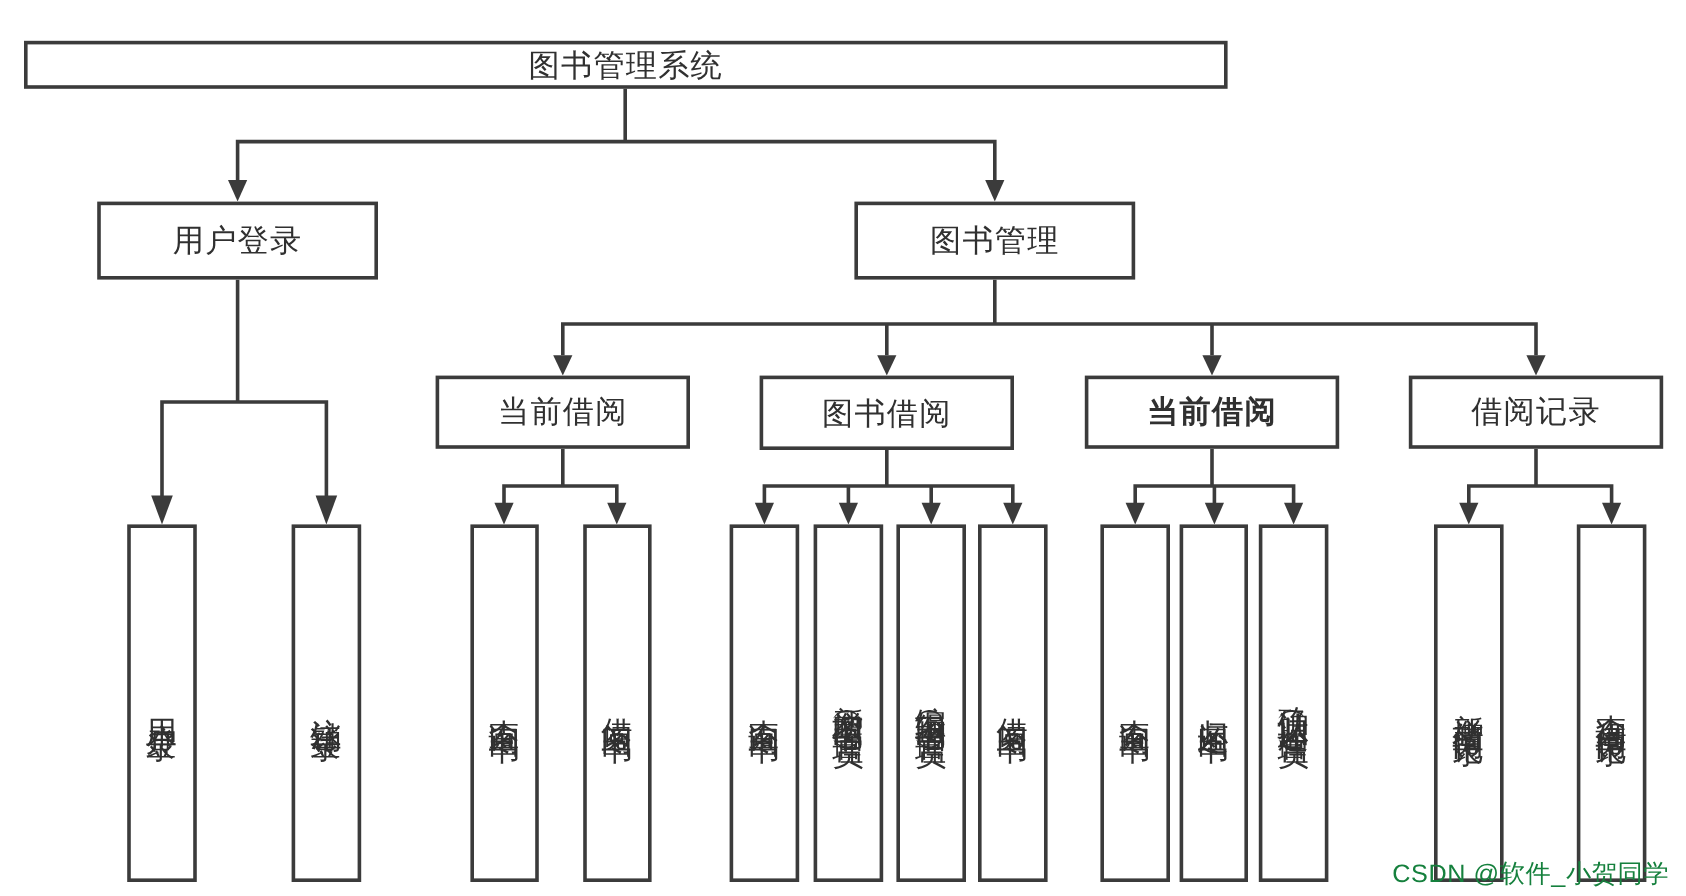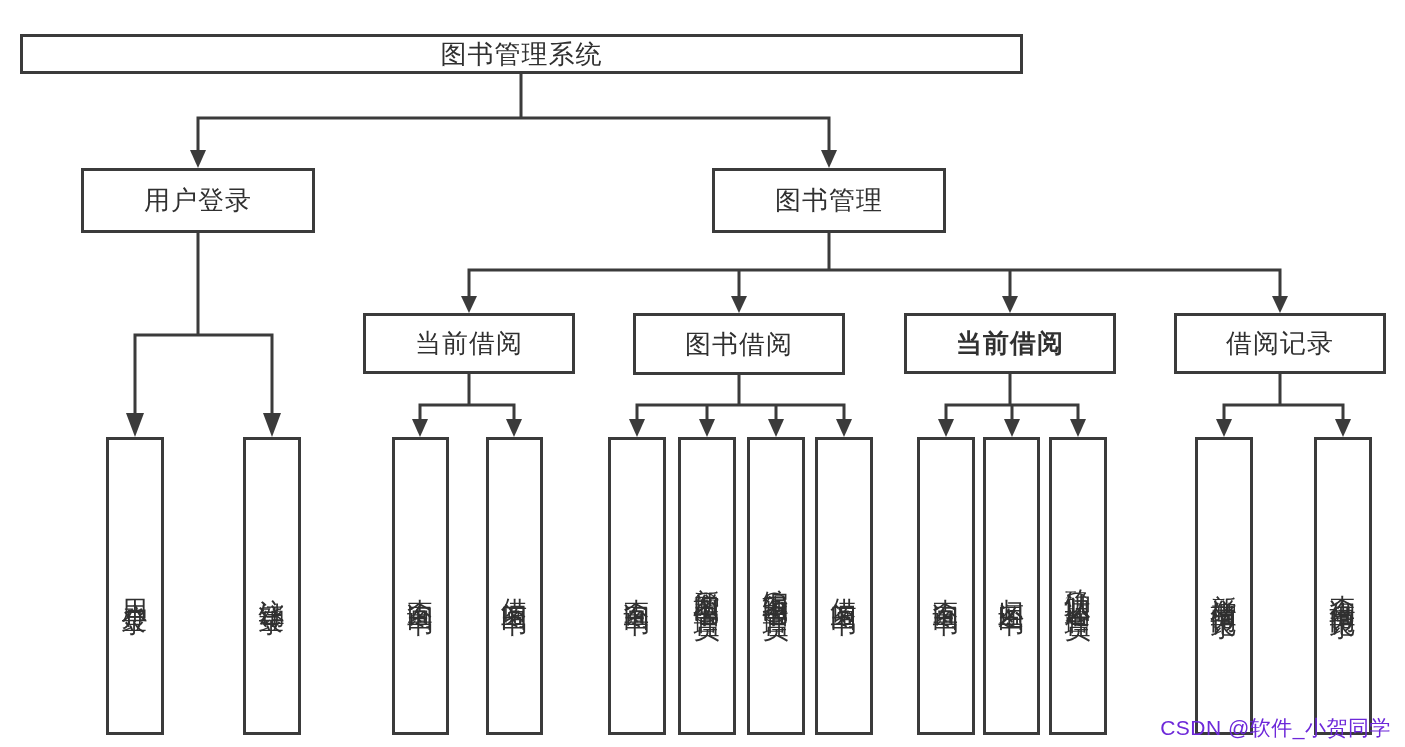--- a/index.html
+++ b/index.html
@@ -70,21 +70,21 @@
   .lf-10 { left: 983px;  width: 57px; }
   .lf-11 { left: 1049px; width: 58px; }
   .lf-12 { left: 1195px; width: 58px; }
   .lf-13 { left: 1314px; width: 58px; }
   .watermark {
     position: absolute;
     top: 714px;
     right: 14px;
     font-size: 21px;
     letter-spacing: 0.5px;
-    color: #6d28d9;
+    color: #15803d;
     white-space: nowrap;
   }
 </style>
 </head>
 <body>
 
 <div id="canvas">
 
   <svg id="connectors" viewBox="0 0 1405 747" xmlns="http://www.w3.org/2000/svg">
     <g stroke="#3b3b3b" stroke-width="3" fill="none">

